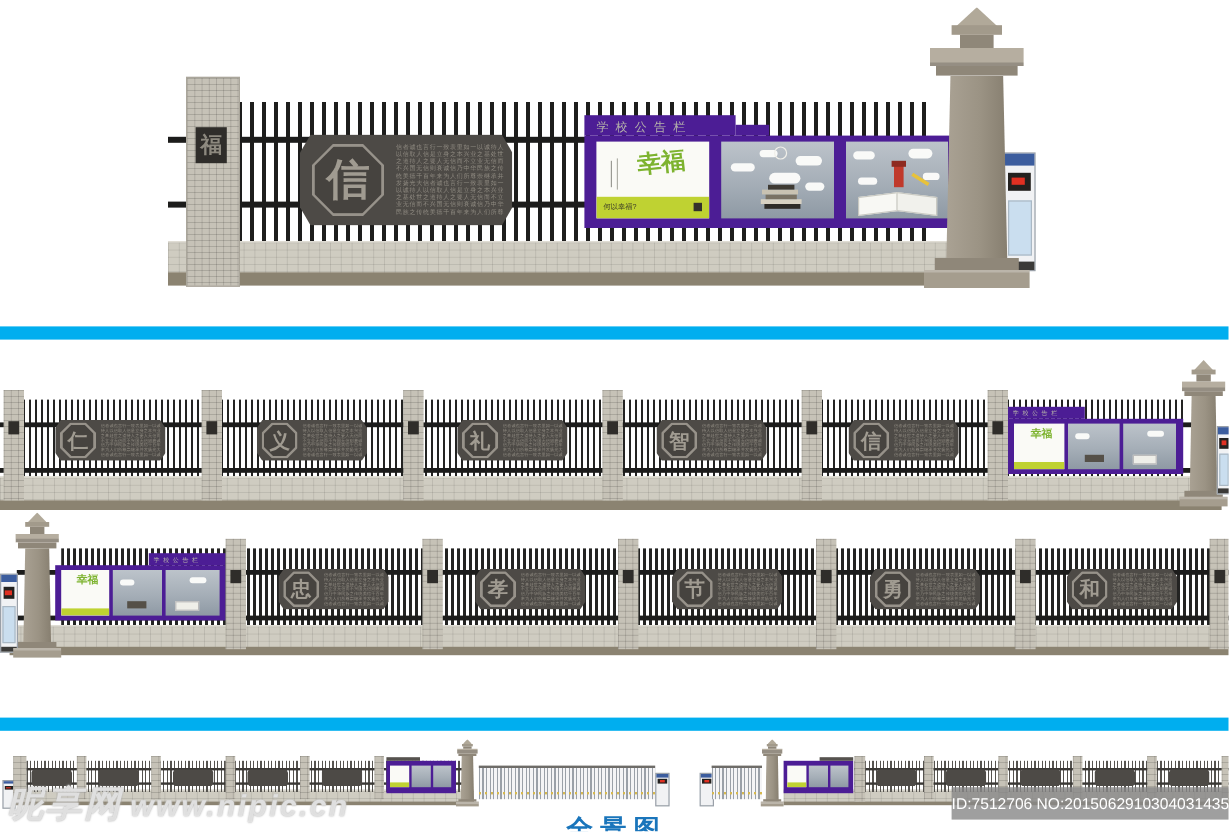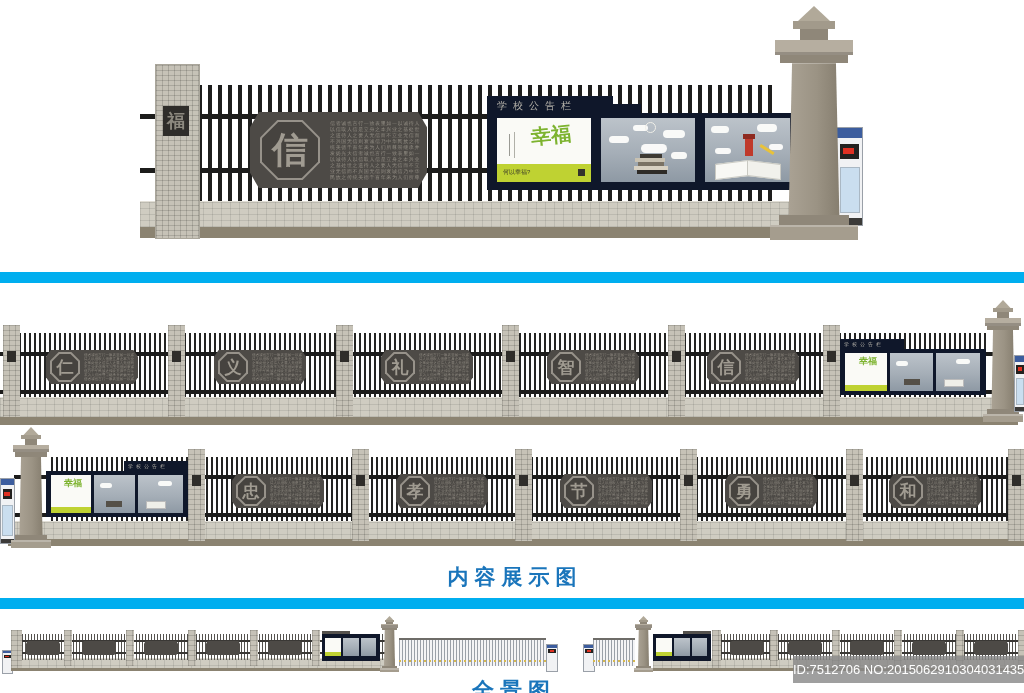--- a/index.html
+++ b/index.html
@@ -21,21 +21,21 @@
   .bars1{background:repeating-linear-gradient(90deg,#55534f 0 1px,transparent 1px 3px);}
   .rail{background:#1c1c1b;}
   
   .cpanel{background:#4d4a46;clip-path:polygon(5% 0,95% 0,100% 20%,100% 80%,95% 100%,5% 100%,0 80%,0 20%);}
   .med{clip-path:polygon(29% 0,71% 0,100% 29%,100% 71%,71% 100%,29% 100%,0 71%,0 29%);background:#97928a;}
   .med-in{position:absolute;inset:2px;clip-path:polygon(29% 0,71% 0,100% 29%,100% 71%,71% 100%,29% 100%,0 71%,0 29%);
     background:#46433f;display:flex;align-items:center;justify-content:center;}
   .med-ch{color:#a09b91;font-weight:bold;}
   .ptext{color:#908b82;overflow:hidden;text-align:justify;word-break:break-all;}
   
-  .bframe{background:#0f172a;}
+  .bframe{background:#4c1d95;}
   .btitle{color:#b5b2aa;white-space:nowrap;overflow:hidden;}
   .poster-green{background:#fafaf6;overflow:hidden;}
   .poster-gray{background:linear-gradient(180deg,#bcc3ca 0%,#a5aeb7 55%,#8e99a4 100%);overflow:hidden;}
   .cloud{position:absolute;background:#fdfdfb;border-radius:8px;opacity:.95;}
   
   .bp{position:absolute;}
   .bp>div{position:absolute;}
   .bp-tip{top:0;left:30%;right:30%;height:7%;background:#b1a999;clip-path:polygon(50% 0,100% 100%,0 100%);}
   .bp-tipb{top:6.5%;left:26%;right:26%;height:3.5%;background:#a29a8b;}
   .bp-neck{top:10%;left:34%;right:34%;height:5%;background:#8f8779;}
@@ -358,21 +358,20 @@
     <div class="abs cpanel" style="left:889px;top:54px;width:92px;height:34px;">
       <div class="abs med" style="left:4px;top:2px;width:30px;height:30px;">
           <div class="med-in">
             <span class="med-ch" style="font-size:17px;">和</span>
           </div>
         </div>
       <div class="abs ptext" style="left:38px;top:3px;width:50px;height:28px;font-size:3.5px;line-height:4px;">信者诚也言行一致表里如一以诚待人以信取人信是立身之本兴业之基处世之道待人之要人无信而不立业无信而不兴国无信则衰诚信乃中华民族之传统美德千百年来为人们所尊崇继承并发扬光大信者诚也言行一致表里如一以诚待人以信取人信是立身之本兴业之基处世之道待人之要人无信而不立业无信而不兴国无信则衰诚信乃中华民族之传统美德千百年来为人们所尊崇继承并发扬光大信者诚也言行一致表里如一以诚待人以信取人信是立身之本兴业之基处世之道待人之要</div>
     </div>
   </div>
 
-  <div class="abs slabel" style="left:515px;top:563px;transform:translateX(-50%);font-size:21px;">内容展示图</div>
   <div class="abs band" style="top:598px;"></div>
 
   <div class="abs" style="left:0;top:614px;width:1024px;height:70px;">
 
     <div class="abs gm" style="left:2px;top:36px;width:9px;height:22px;">
         <div class="gm-cap"></div>
         <div class="gm-scr">
           <i></i>
         </div>
       </div>
@@ -460,17 +459,21 @@
     <div class="abs brick" style="left:1018px;top:16px;width:6px;height:36px;"></div>
     <div class="abs cpanel" style="left:730px;top:27px;width:34px;height:14px;"></div>
     <div class="abs cpanel" style="left:788px;top:27px;width:34px;height:14px;"></div>
     <div class="abs cpanel" style="left:850px;top:27px;width:34px;height:14px;"></div>
     <div class="abs cpanel" style="left:912px;top:27px;width:34px;height:14px;"></div>
     <div class="abs cpanel" style="left:974px;top:27px;width:34px;height:14px;"></div>
   </div>
 
   <div class="abs slabel" style="left:514px;top:676px;transform:translateX(-50%);font-size:22px;">全景图</div>
 
+  <div class="abs wm-site" style="left:6px;top:650px;z-index:50;">
+    <span style="font-size:30px;">昵享网</span>
+    <span style="font-size:25px;">www.nipic.cn</span>
+  </div>
   <div class="abs wm-id" style="left:793px;top:656px;width:231px;height:27px;z-index:50;">
     <span>ID:7512706 NO:20150629103040314353</span>
   </div>
 
 </div>
 
 </body></html>

